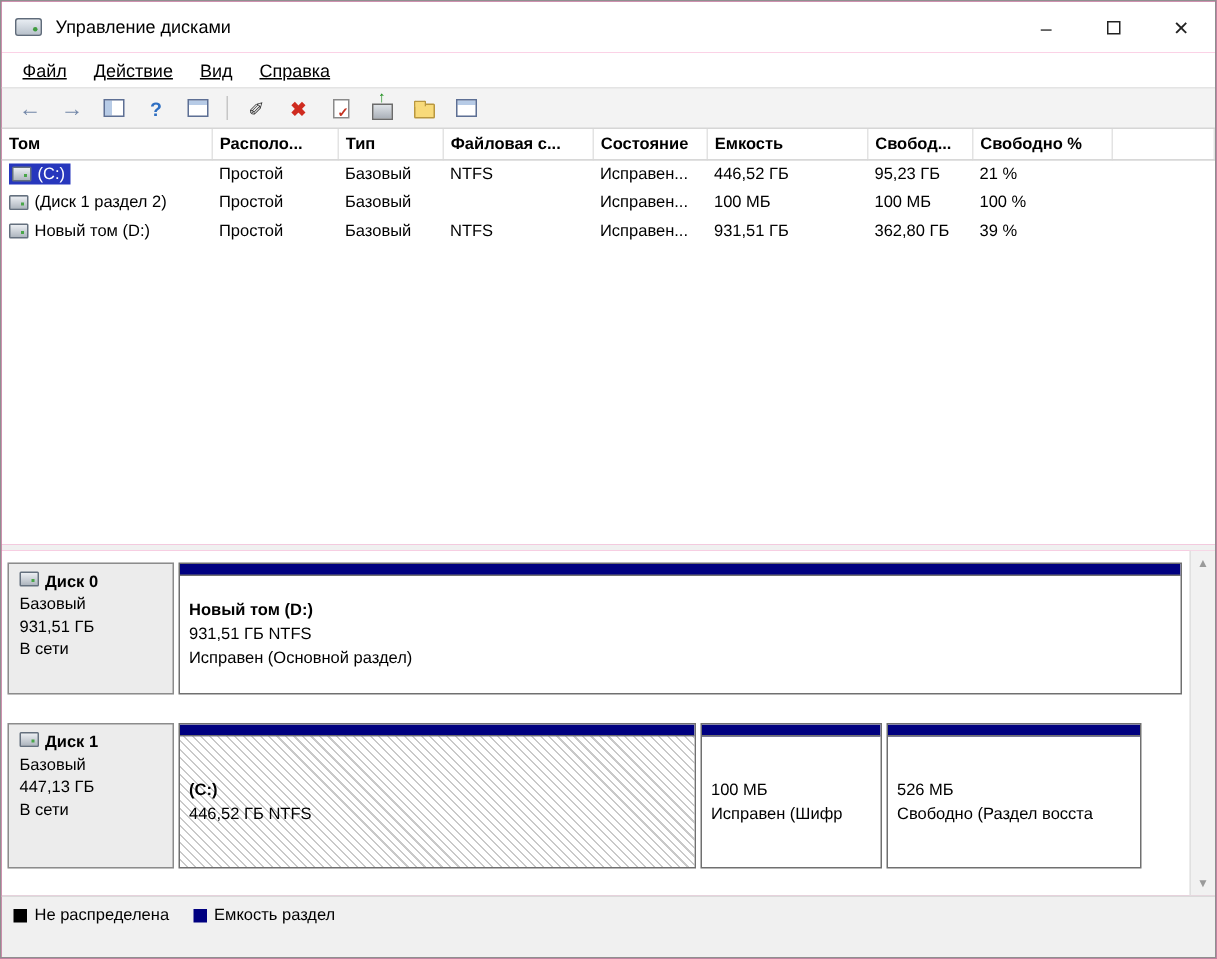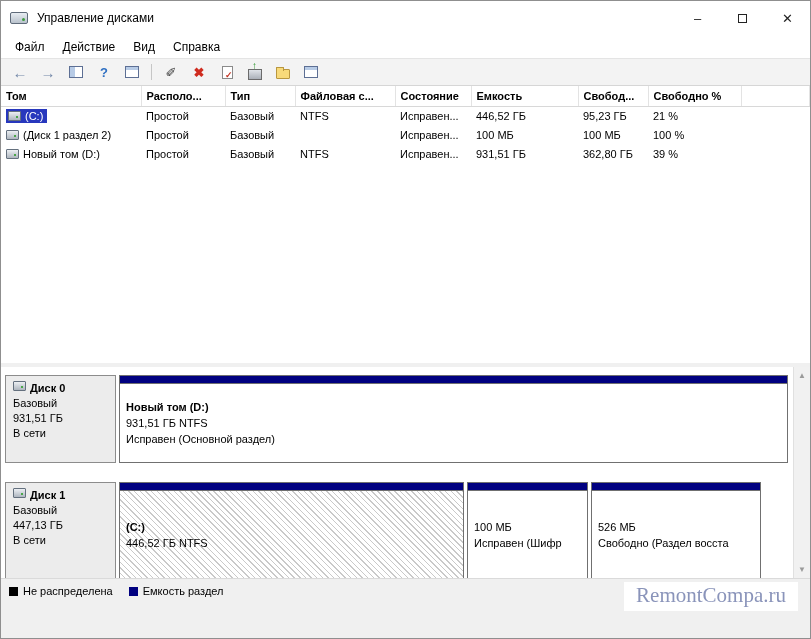--- a/index.html
+++ b/index.html
@@ -12,21 +12,21 @@
   .app-icon { width:18px; height:14px; position:relative; flex:none; }
   .app-icon .disk-body { position:absolute; inset:1px 0; border:1px solid #5f6b7a;
                          background:linear-gradient(#e8edf2,#b9c2cc); border-radius:2px; }
   .app-icon .disk-dot { position:absolute; right:3px; bottom:4px; width:3px; height:3px; background:#3f9c3f; border-radius:50%; }
   .titlebar .title { font-size:12px; margin-left:9px; }
   .win-btns { margin-left:auto; display:flex; height:100%; }
   .win-btn { width:45px; height:100%; display:flex; align-items:center; justify-content:center; font-size:13px; color:#222; }
   .max-box { width:9px; height:9px; border:1px solid #222; }
 
   
-  .menubar { height:23px; flex:none; display:flex; align-items:center; padding-left:5px; font-size:12px; background:#fff; }
+  .menubar { height:23px; flex:none; display:flex; align-items:center; padding-left:5px; font-size:12px; background:#fff;text-decoration:underline; }
   .menu-item { padding:3px 9px; }
 
   
   .toolbar { height:28px; flex:none; display:flex; align-items:center; background:#f3f3f3;
              border-top:1px solid #e4e4e4; border-bottom:1px solid #d6d6d6; padding-left:10px; gap:10px; }
   .tb-icon { width:18px; height:17px; display:flex; align-items:center; justify-content:center; font-size:14px; }
   .tb-arrow { color:#7287a8; font-size:15px; }
   .tb-help  { color:#2e6fc2; font-weight:bold; font-size:13px; }
   .tb-box   { width:14px; height:12px; border:1px solid #5d6f94; background:linear-gradient(90deg,#b7cbe6 0 5px,#fff 5px); }
   .tb-box2  { width:14px; height:12px; border:1px solid #5d6f94; background:linear-gradient(#b7cbe6 0 3px,#fff 3px); }
@@ -76,21 +76,21 @@
   .part-body div { white-space:nowrap; overflow:hidden; }
   .part-title { font-weight:bold; }
   .partition.selected .part-body { background:repeating-linear-gradient(45deg,#ffffff 0 3px,#c9c9c9 3px 4px); }
 
   .vscroll { position:absolute; top:0; right:0; bottom:0; width:17px; background:#f1f1f1;
              border-left:1px solid #e0e0e0; display:flex; flex-direction:column;
              justify-content:space-between; align-items:center; }
   .vs-btn { height:17px; width:100%; display:flex; align-items:center; justify-content:center; font-size:8px; color:#9a9a9a; }
 
   
-  .statusbar { flex:none; height:60px; background:#f0f0f0; border-top:1px solid #dadada;
+  .statusbar { flex:none; height:41px; background:#f0f0f0; border-top:1px solid #dadada;
                position:relative; padding:6px 8px; font-size:11px; }
   .legend { display:flex; gap:16px; }
   .legend-item { display:flex; align-items:center; gap:5px; }
   .sq { width:9px; height:9px; flex:none; }
   .sq.black { background:#000000; }
   .sq.navy  { background:#000080; }
   .watermark { position:absolute; right:12px; top:3px; background:#fff; padding:1px 12px 3px;
                font-family:"Liberation Serif", serif; font-size:21px; color:#8a94ba; }
 </style>
 </head>
@@ -299,16 +299,15 @@
     <div class="legend">
       <div class="legend-item">
         <span class="sq black"></span>
         <span>Не распределена</span>
       </div>
       <div class="legend-item">
         <span class="sq navy"></span>
         <span>Емкость раздел</span>
       </div>
     </div>
-    <div class="watermark">RemontCompa.ru</div>
   </div>
 
 </div>
 
 </body></html>

